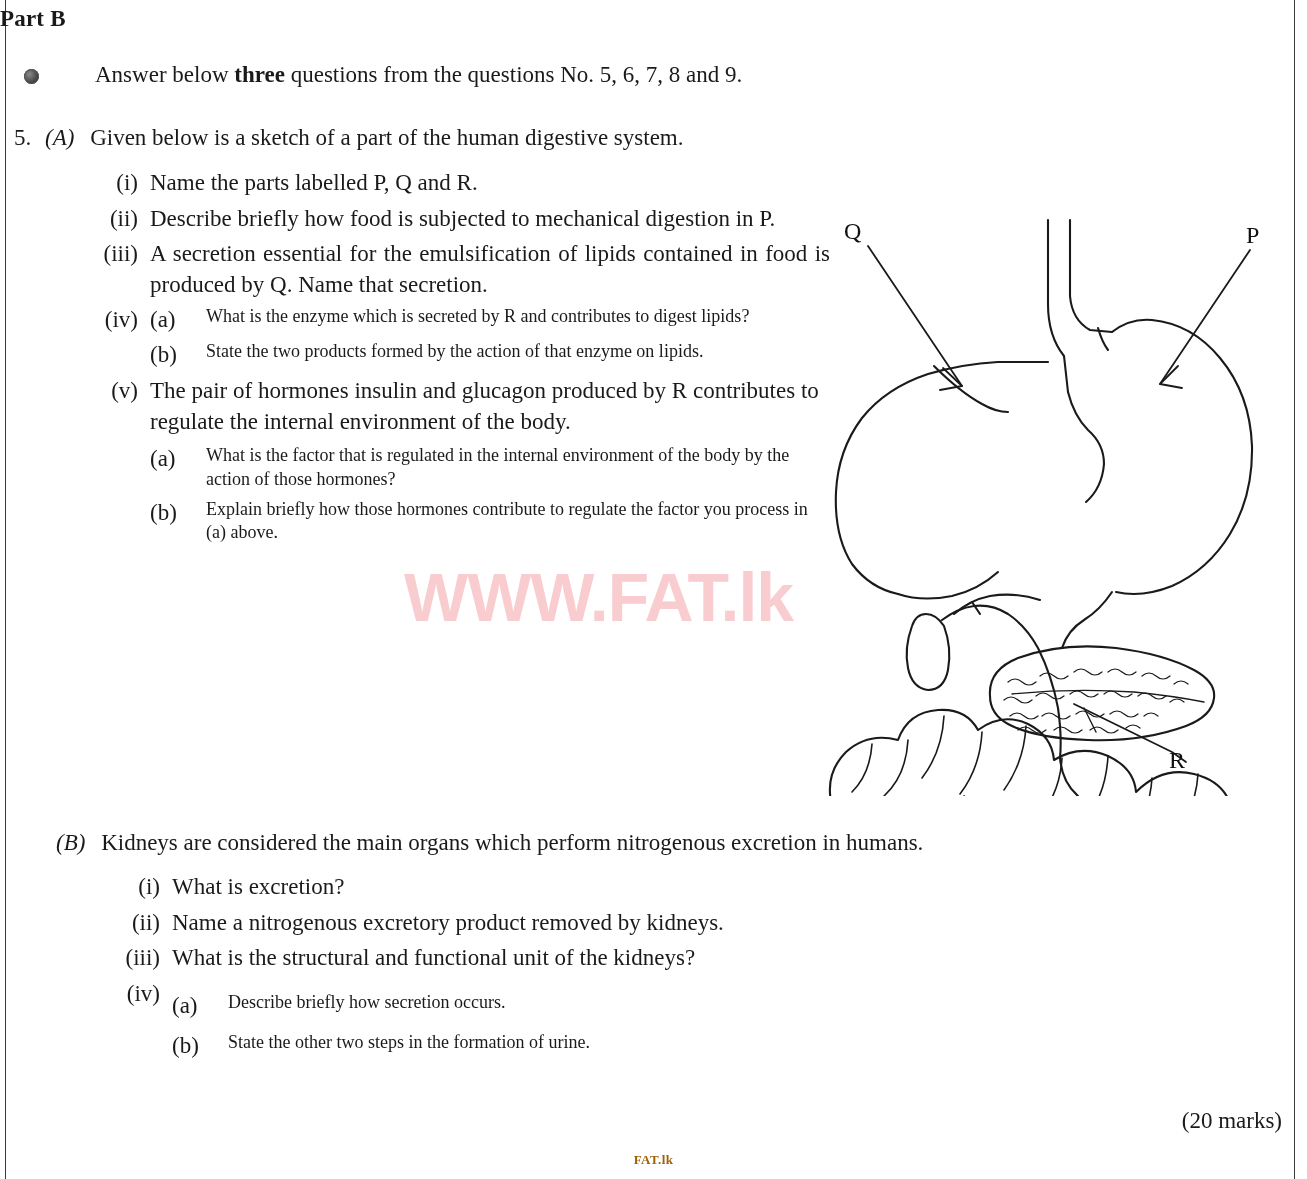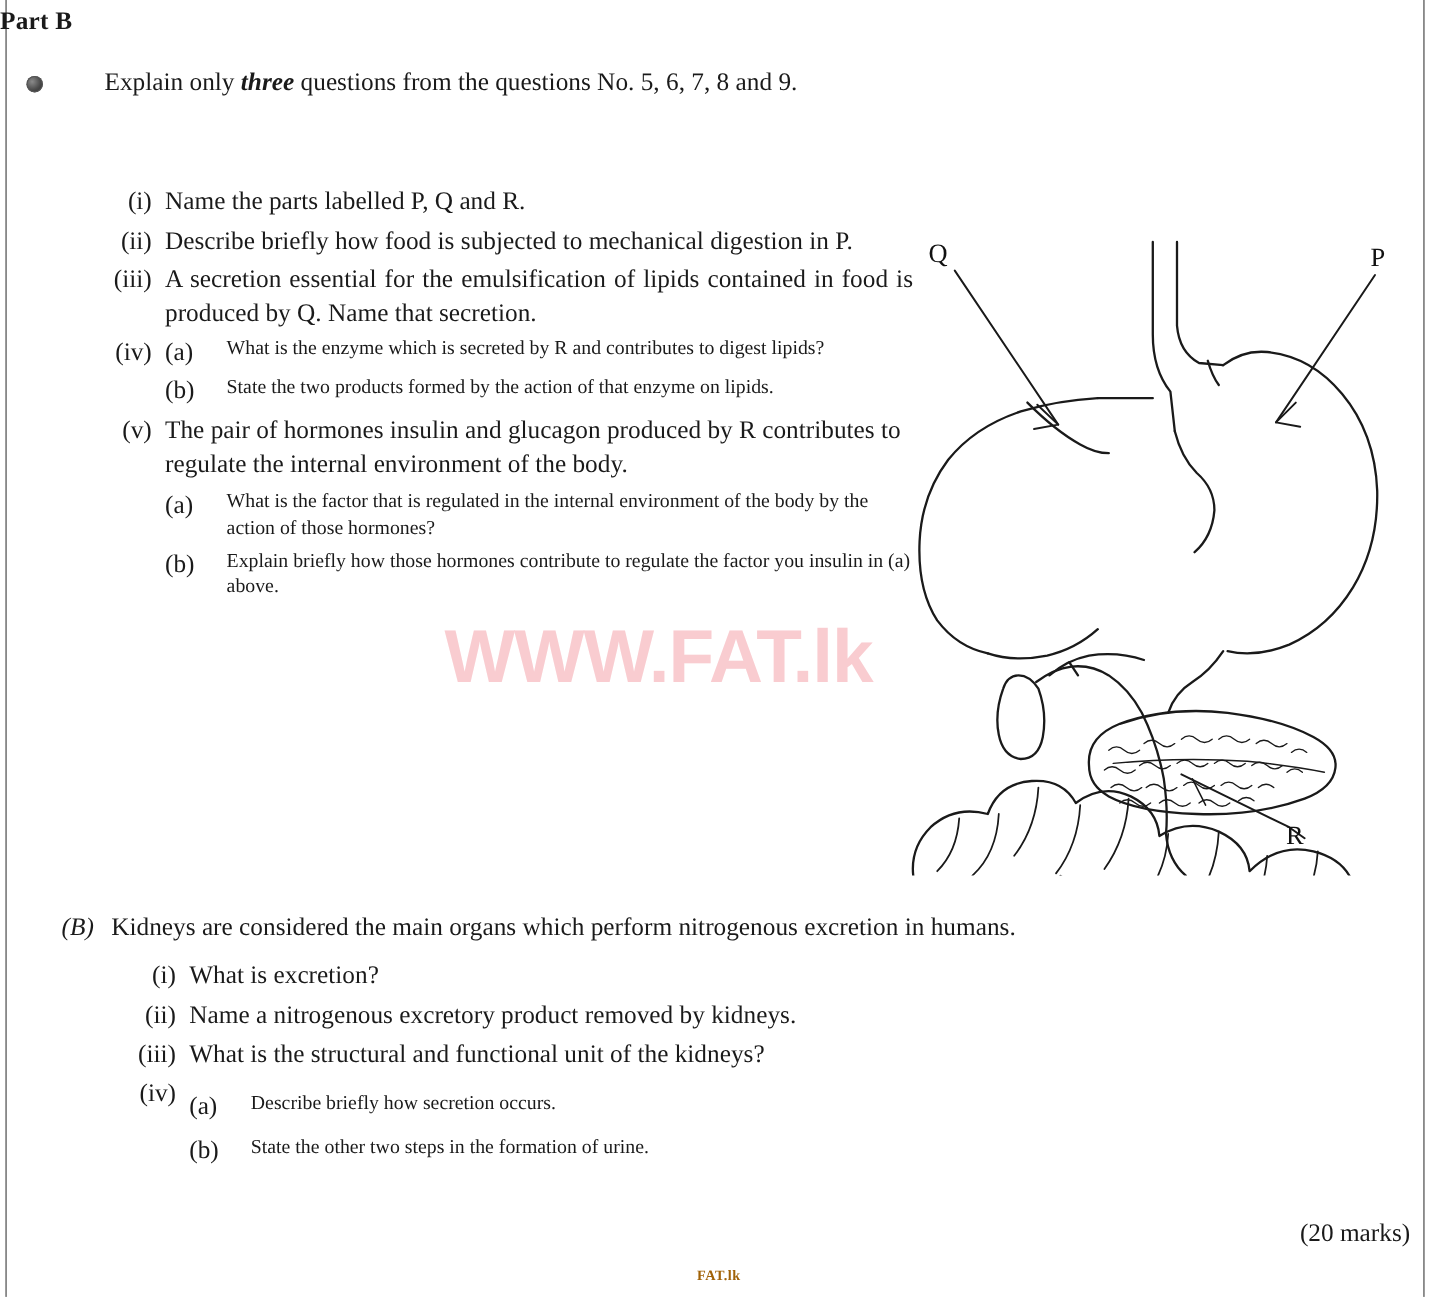--- a/index.html
+++ b/index.html
@@ -58,21 +58,21 @@
       radial-gradient(circle at 35% 35%, #8a8a8a 0%, #4a4a4a 55%, #2b2b2b 100%);
     box-shadow: 0 0 0 1px #555 inset;
     margin-right: 56px;
     position: relative;
     top: -2px;
   }
   .instruction-text {
     display: inline;
     font-size: 23px;
   }
-  .instruction-text b { font-weight: bold; font-style: italic; }
+  .instruction-text b { font-weight: bold; }
   .q-a-line {
     position: absolute;
     left: 14px; top: 125px;
     font-size: 23px;
     white-space: nowrap;
   }
   .q-a-line .label-part { font-style: italic; }
 
   
   .listA {
@@ -197,23 +197,28 @@
 <div id="page">
 
   <div class="edge-left"></div>
   <div class="edge-right"></div>
 
   <div class="watermark">WWW.FAT.lk</div>
 
   <div class="part-title">Part B</div>
 
   <div class="instruction-row">
-    <span class="bullet-icon"></span><span class="instruction-text"><span>Explain only </span><b>three</b><span> questions from the questions No. 5, 6, 7, 8 and 9.</span></span>
-  </div>
-
+    <span class="bullet-icon"></span><span class="instruction-text"><span>Answer below </span><b>three</b><span> questions from the questions No. 5, 6, 7, 8 and 9.</span></span>
+  </div>
+
+  <div class="q-a-line">
+    <span>5.</span>
+    <span class="label-part" style="margin-left:8px;">(A)</span>
+    <span style="margin-left:10px;">Given below is a sketch of a part of the human digestive system.</span>
+  </div>
 
   <div class="listA">
 
     <div class="li">
       <div class="marker mk-i">(i)</div>
       <div class="body">Name the parts labelled P, Q and R.</div>
     </div>
 
     <div class="li">
       <div class="marker mk-ii">(ii)</div>
@@ -242,21 +247,21 @@
     <div class="li">
       <div class="marker mk-v">(v)</div>
       <div class="body">
         <div>The pair of hormones insulin and glucagon produced by R contributes to regulate the internal environment of the body.</div>
         <div class="sub-li" style="margin-top:6px;">
           <div class="smarker">(a)</div>
           <div class="sbody">What is the factor that is regulated in the internal environment of the body by the action of those hormones?</div>
         </div>
         <div class="sub-li" style="margin-top:6px;">
           <div class="smarker">(b)</div>
-          <div class="sbody">Explain briefly how those hormones contribute to regulate the factor you insulin in (a) above.</div>
+          <div class="sbody">Explain briefly how those hormones contribute to regulate the factor you process in (a) above.</div>
         </div>
       </div>
     </div>
 
   </div>
 
   <div class="partB-head">
     <span class="lbl">(B)</span>
     <span style="margin-left:10px;">Kidneys are considered the main organs which perform nitrogenous excretion in humans.</span>
   </div>

